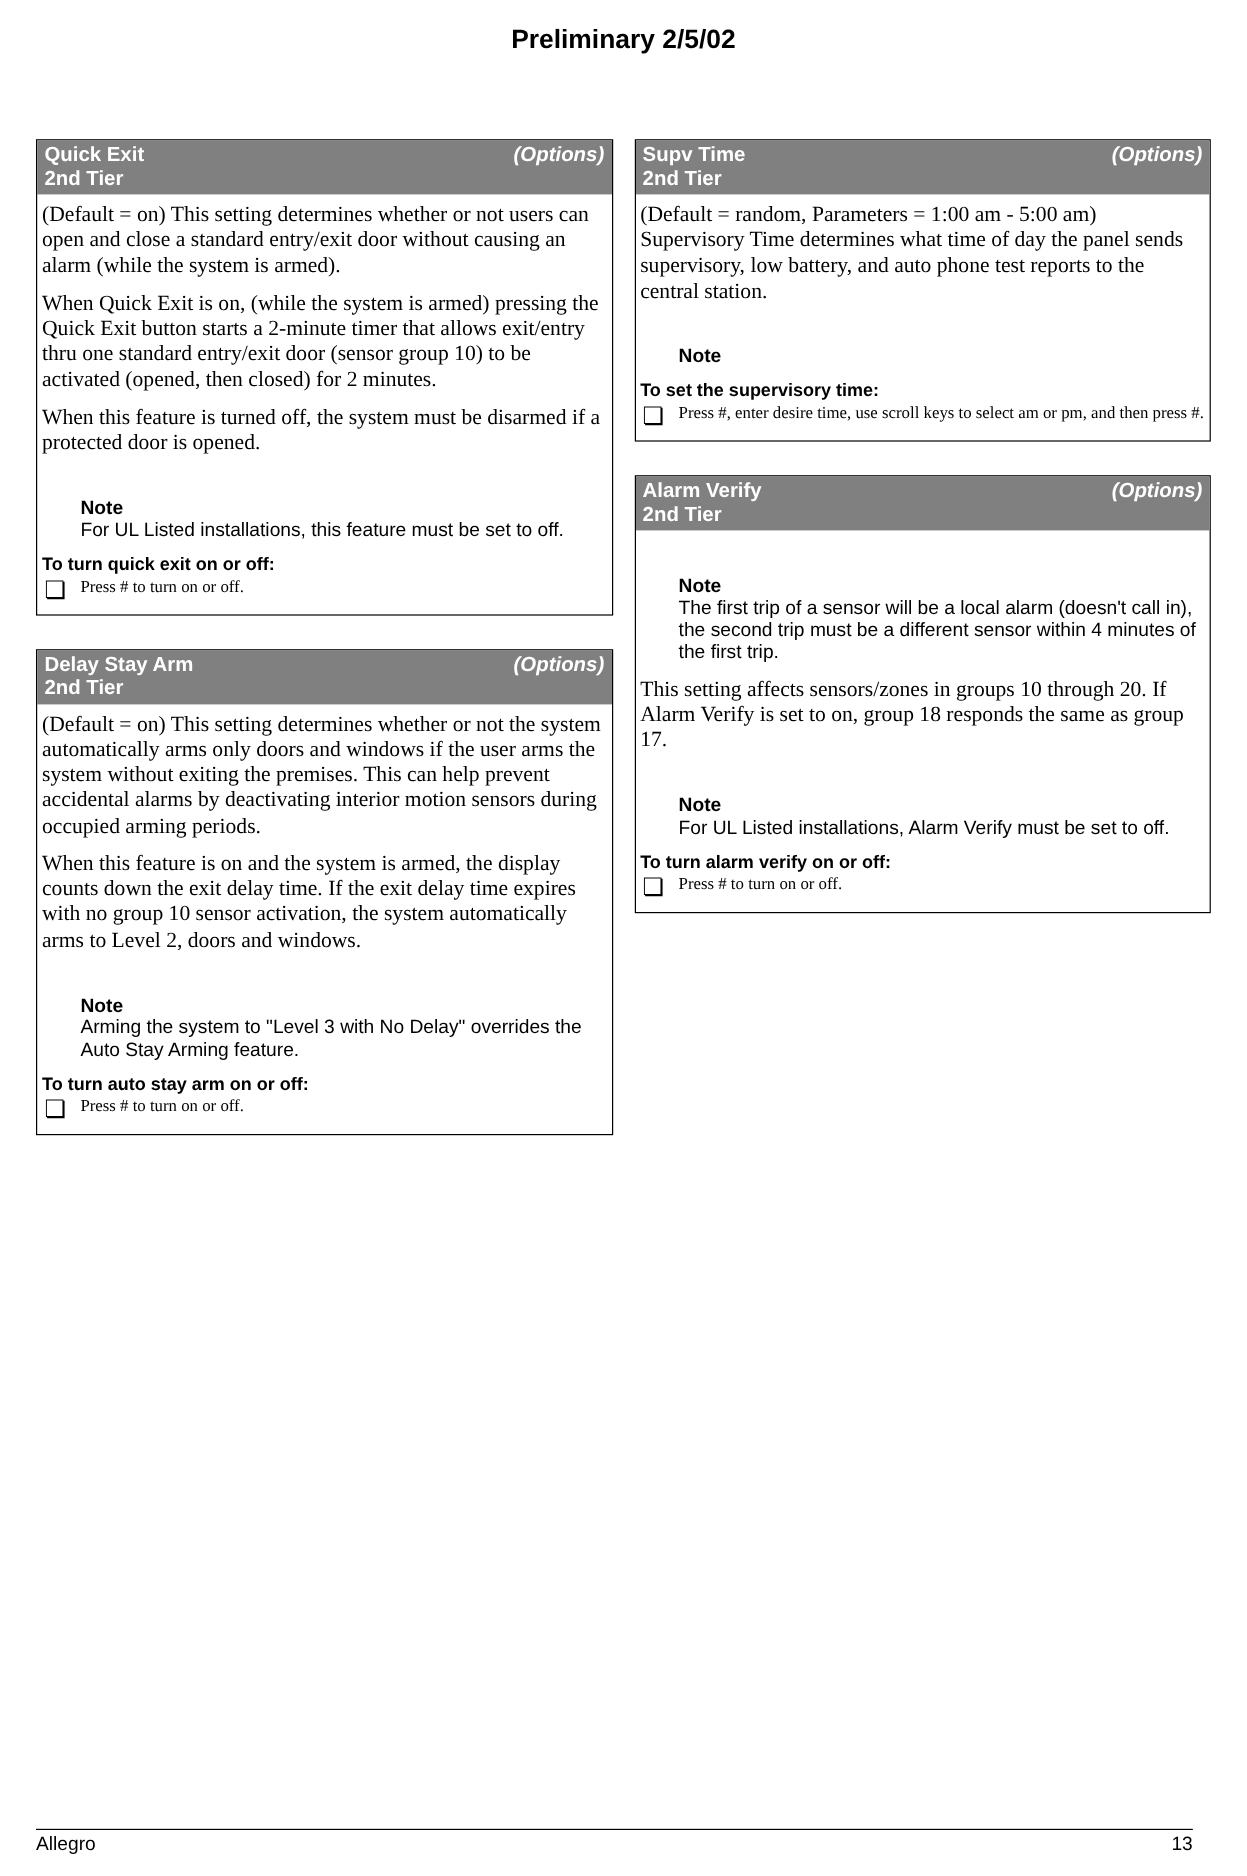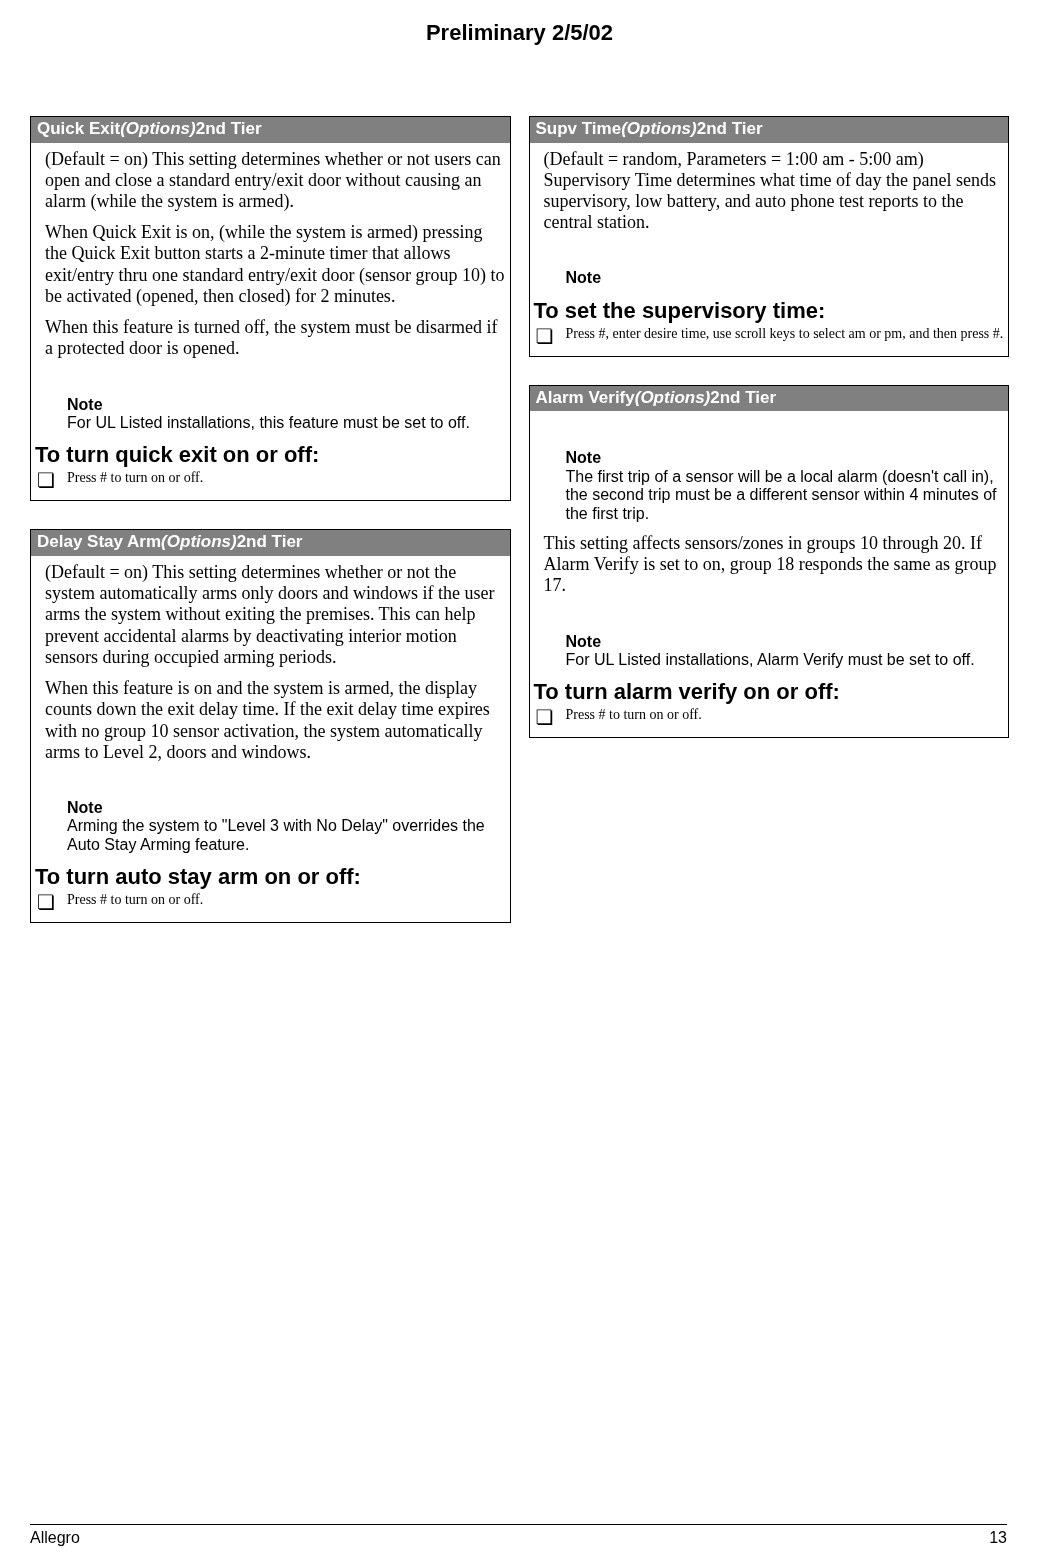--- a/index.html
+++ b/index.html
@@ -37,55 +37,55 @@
     margin-bottom: 28px;
   }
   .box-header {
     background: #808080;
     color: #fff;
     font-family: Arial, Helvetica, sans-serif;
     font-weight: bold;
     font-size: 17px;
     padding: 2px 6px 4px 6px;
     display: flex;
-    flex-direction: row;
+    flex-direction: column;
     position: relative;
     line-height: 1.15;
   }
   .box-header .row1 {
     display: flex;
     justify-content: space-between;
     align-items: baseline;
   }
   .options {
     font-style: italic;
   }
   .box-body {
     padding: 2px 4px 6px 4px;
     font-size: 18px;
     line-height: 1.18;
   }
   .box-body p {
-    margin: 4px 0 10px 10px;
+    margin: 4px 0 10px 0;
   }
   .note-block {
     margin: 4px 0 10px 32px;
     font-family: Arial, Helvetica, sans-serif;
     font-size: 16px;
     line-height: 1.15;
   }
   .note-label {
     font-weight: bold;
     display: block;
     margin-top: 36px;
   }
   .action-heading {
     font-family: Arial, Helvetica, sans-serif;
     font-weight: bold;
-    font-size: 22px;
+    font-size: 15px;
     margin: 6px 0 2px 0;
   }
   .action-line {
     display: flex;
     align-items: flex-start;
     margin-left: 2px;
     margin-bottom: 4px;
   }
   .checkbox-glyph {
     font-size: 20px;
@@ -94,21 +94,21 @@
     flex: 0 0 30px;
   }
   .action-text {
     font-size: 14px;
     line-height: 1.2;
   }
   .footer {
     position: absolute;
     bottom: 16px;
     left: 30px;
-    right: 32px;
+    right: 45px;
     border-top: 1px solid #000;
     padding-top: 4px;
     font-size: 16px;
     display: flex;
     justify-content: space-between;
     font-family: Arial, Helvetica, sans-serif;
   }
 </style>
 </head>
 <body>

